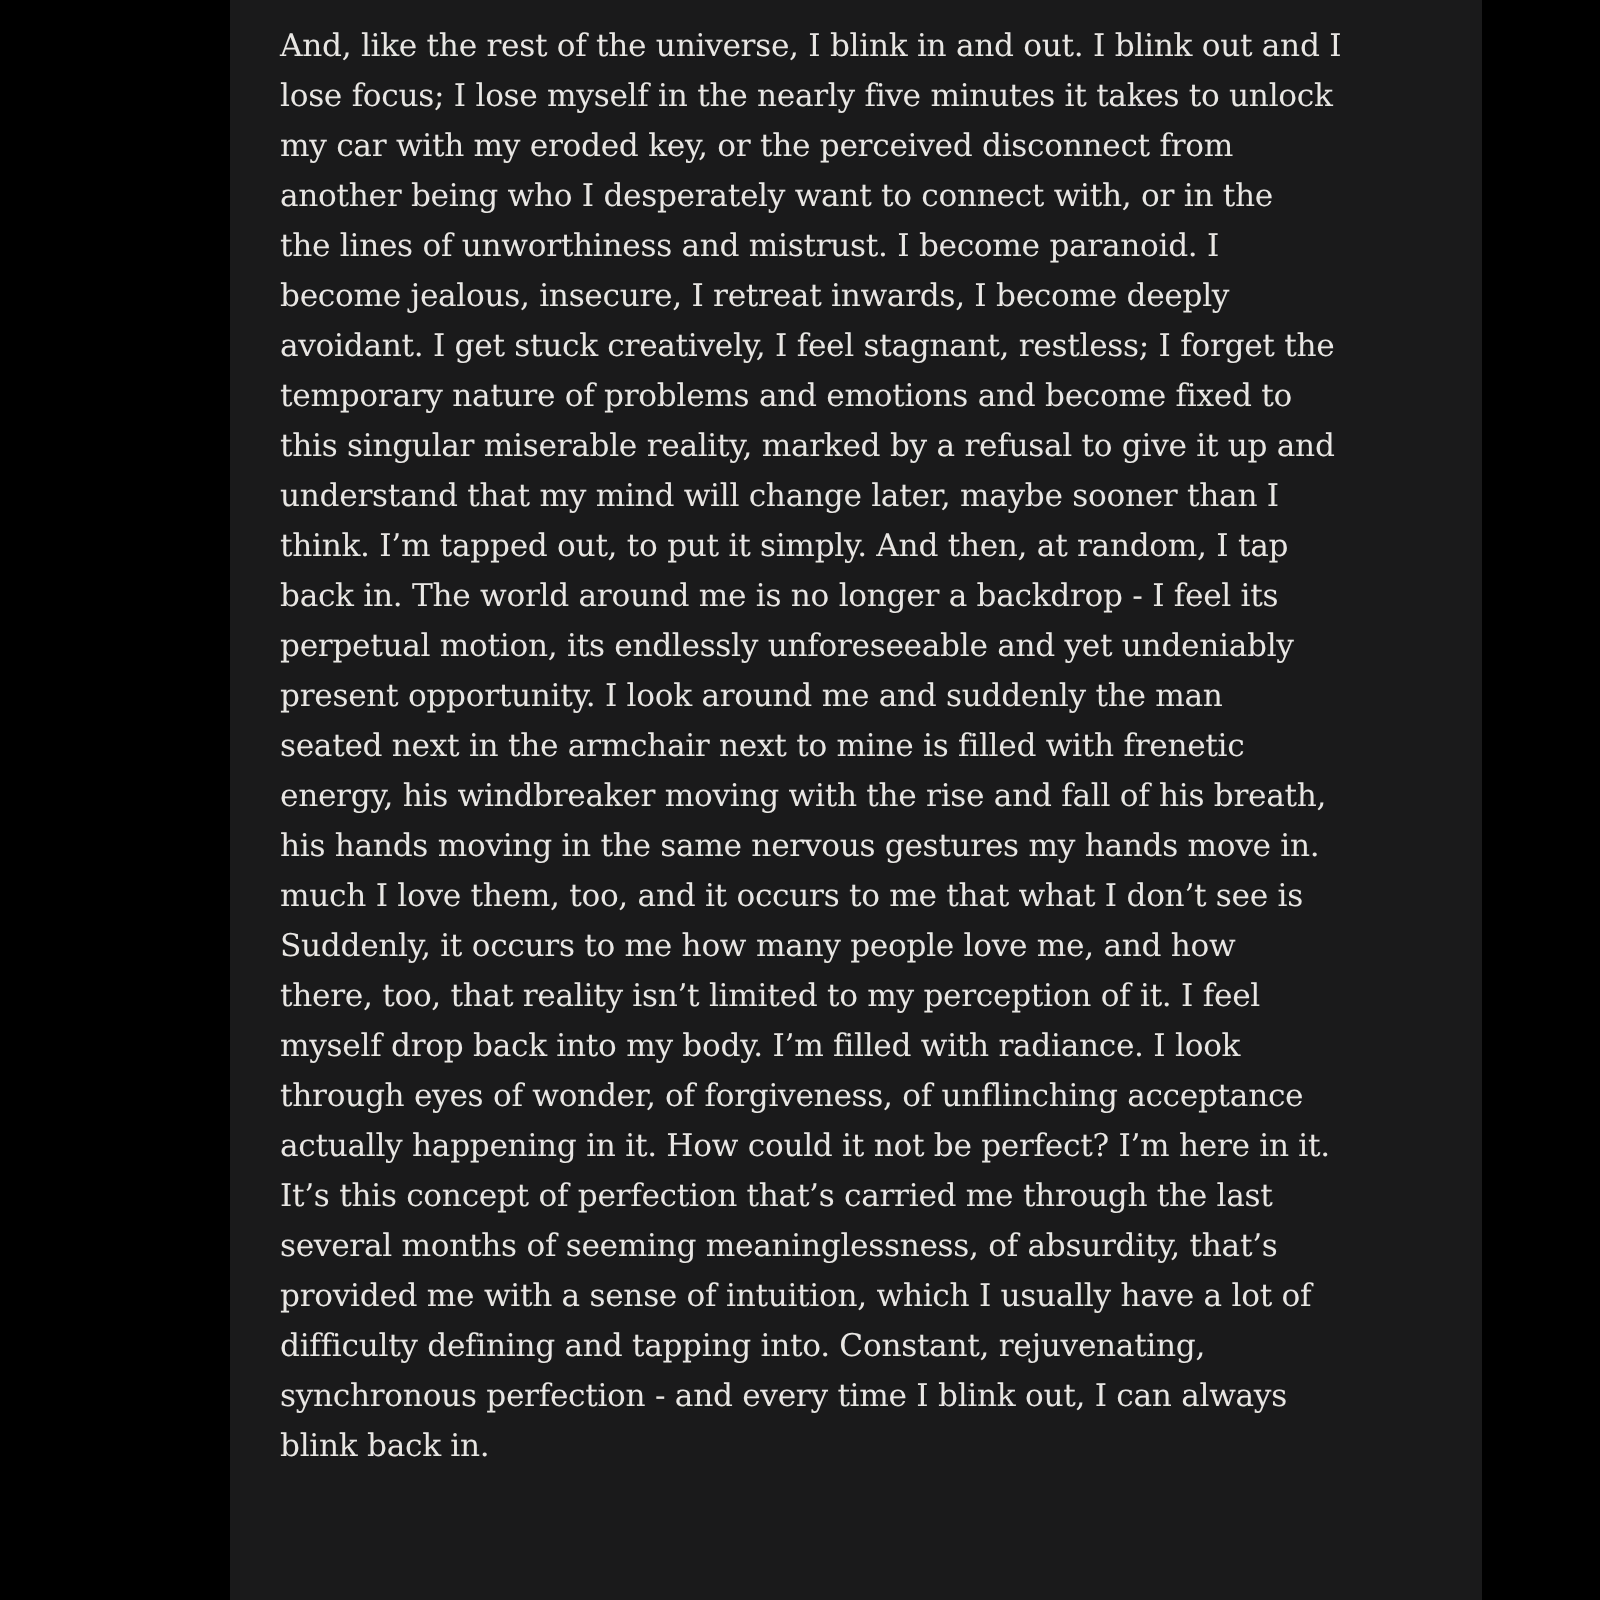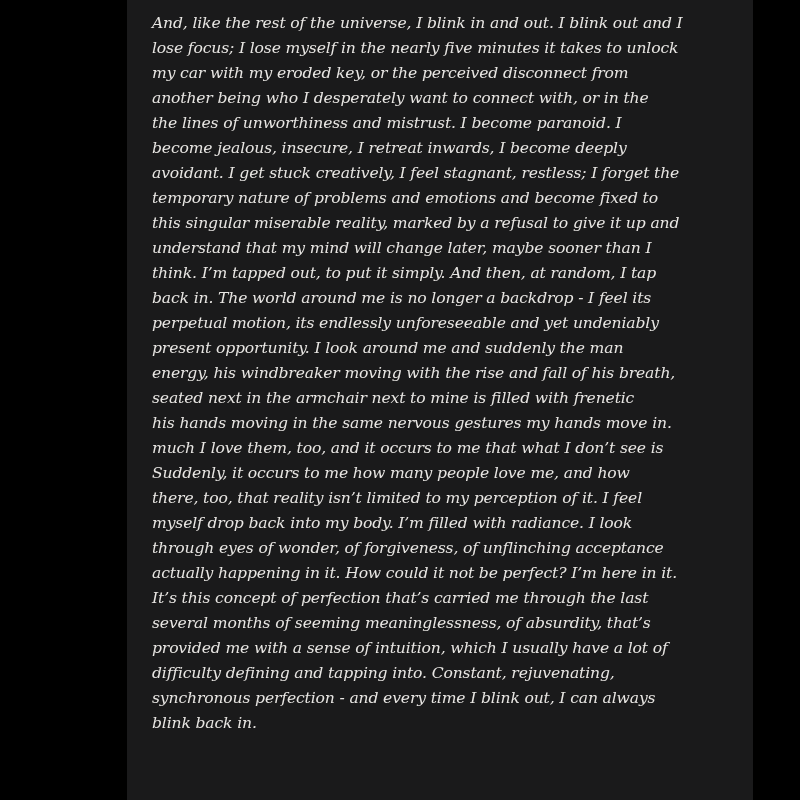--- a/index.html
+++ b/index.html
@@ -3,24 +3,23 @@
 <meta charset="utf-8">
 <style>
   html, body { margin:0; padding:0; }
   body {
     width:800px; height:800px; overflow:hidden;
     background:#000000;
     position:relative;
   }
   .panel {
     position:absolute;
-    left:127px; top:0;
+    left:115px; top:0;
     width:626px; height:800px;
     background:#1a1a1b;
-    font-style:italic;
   }
   .text {
     position:absolute;
     left:25px; top:11px;
     width:530px;
     font-family:"DejaVu Serif", "Liberation Serif", serif;
     font-size:15.6px;
     line-height:25px;
     color:#e8e6e3;
     letter-spacing:-0.15px;
@@ -39,22 +38,22 @@
     <span class="line">the lines of unworthiness and mistrust. I become paranoid. I</span>
     <span class="line">become jealous, insecure, I retreat inwards, I become deeply</span>
     <span class="line">avoidant. I get stuck creatively, I feel stagnant, restless; I forget the</span>
     <span class="line">temporary nature of problems and emotions and become fixed to</span>
     <span class="line">this singular miserable reality, marked by a refusal to give it up and</span>
     <span class="line">understand that my mind will change later, maybe sooner than I</span>
     <span class="line">think. I’m tapped out, to put it simply. And then, at random, I tap</span>
     <span class="line">back in. The world around me is no longer a backdrop - I feel its</span>
     <span class="line">perpetual motion, its endlessly unforeseeable and yet undeniably</span>
     <span class="line">present opportunity. I look around me and suddenly the man</span>
+    <span class="line">seated next in the armchair next to mine is filled with frenetic</span>
     <span class="line">energy, his windbreaker moving with the rise and fall of his breath,</span>
-    <span class="line">seated next in the armchair next to mine is filled with frenetic</span>
     <span class="line">his hands moving in the same nervous gestures my hands move in.</span>
     <span class="line">much I love them, too, and it occurs to me that what I don’t see is</span>
     <span class="line">Suddenly, it occurs to me how many people love me, and how</span>
     <span class="line">there, too, that reality isn’t limited to my perception of it. I feel</span>
     <span class="line">myself drop back into my body. I’m filled with radiance. I look</span>
     <span class="line">through eyes of wonder, of forgiveness, of unflinching acceptance</span>
     <span class="line">actually happening in it. How could it not be perfect? I’m here in it.</span>
     <span class="line">It’s this concept of perfection that’s carried me through the last</span>
     <span class="line">several months of seeming meaninglessness, of absurdity, that’s</span>
     <span class="line">provided me with a sense of intuition, which I usually have a lot of</span>

